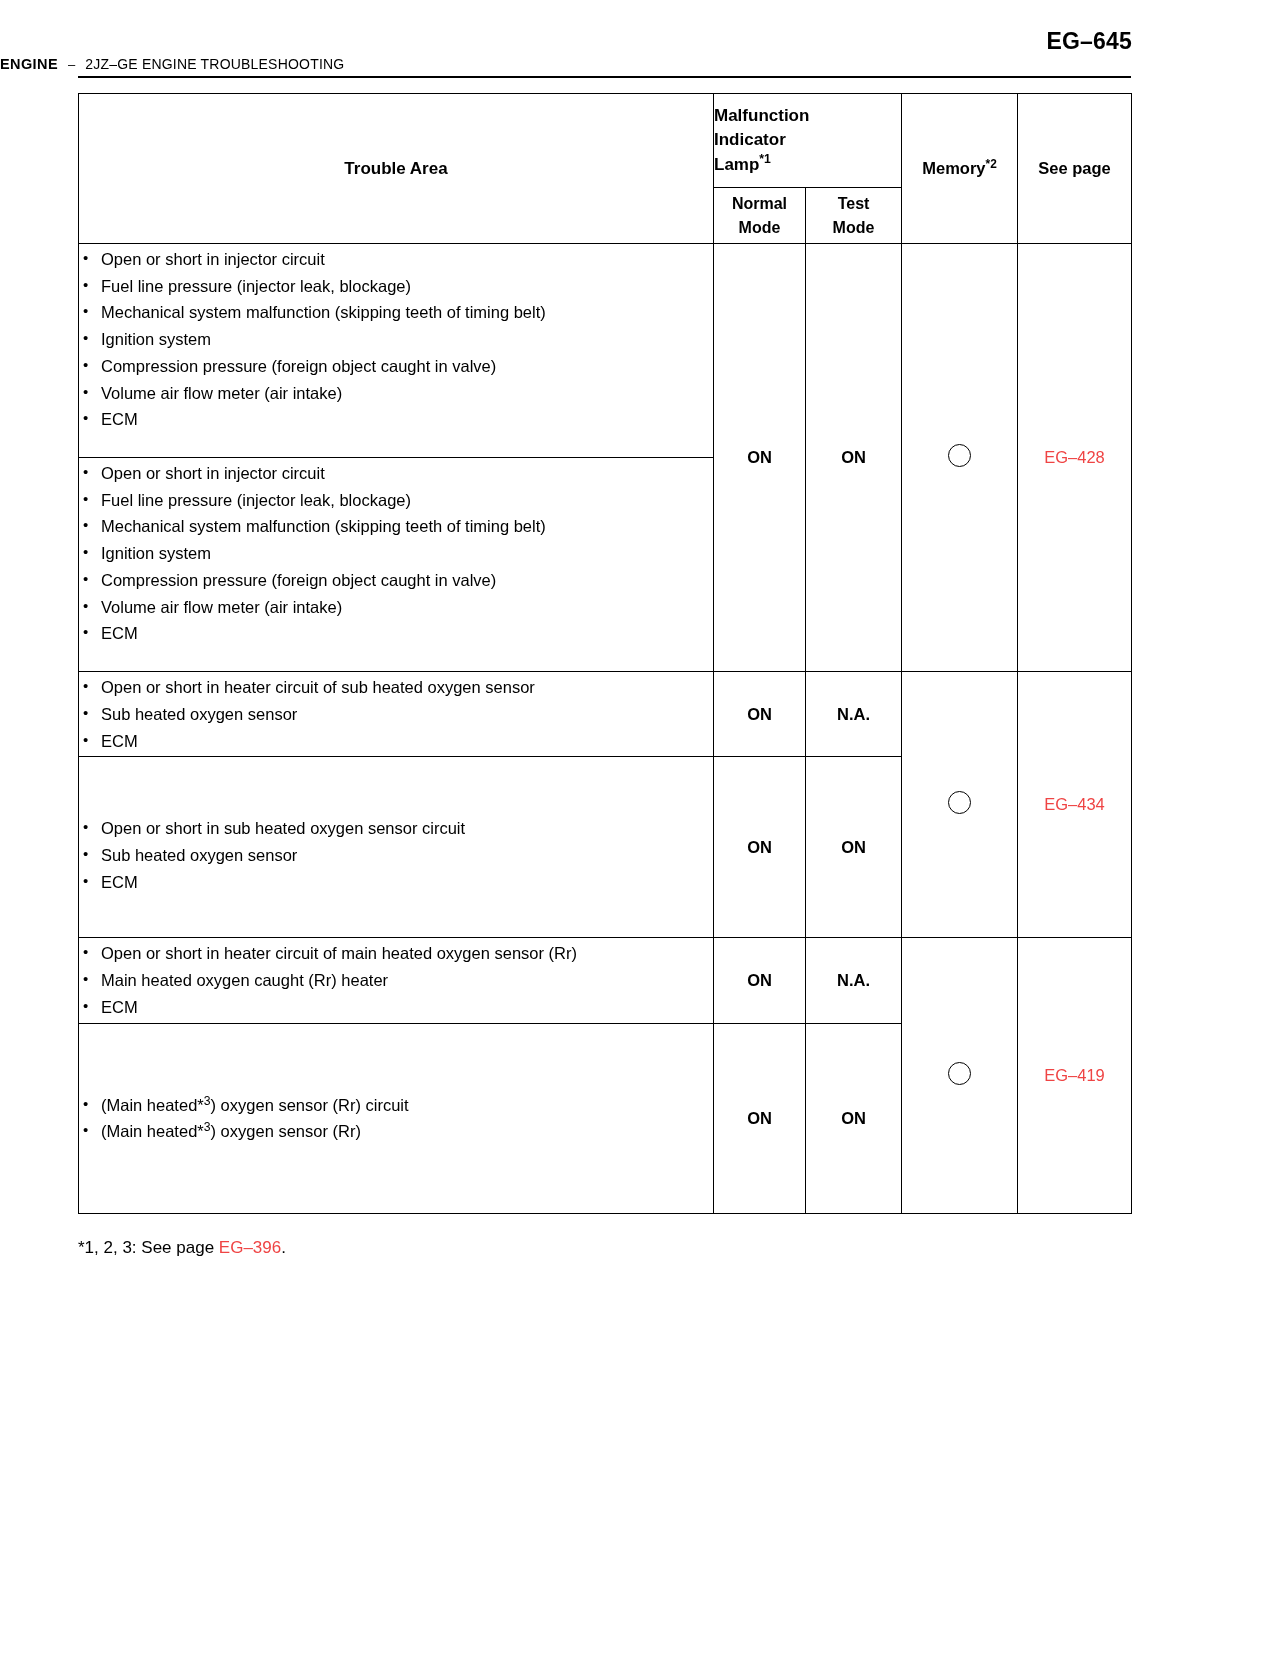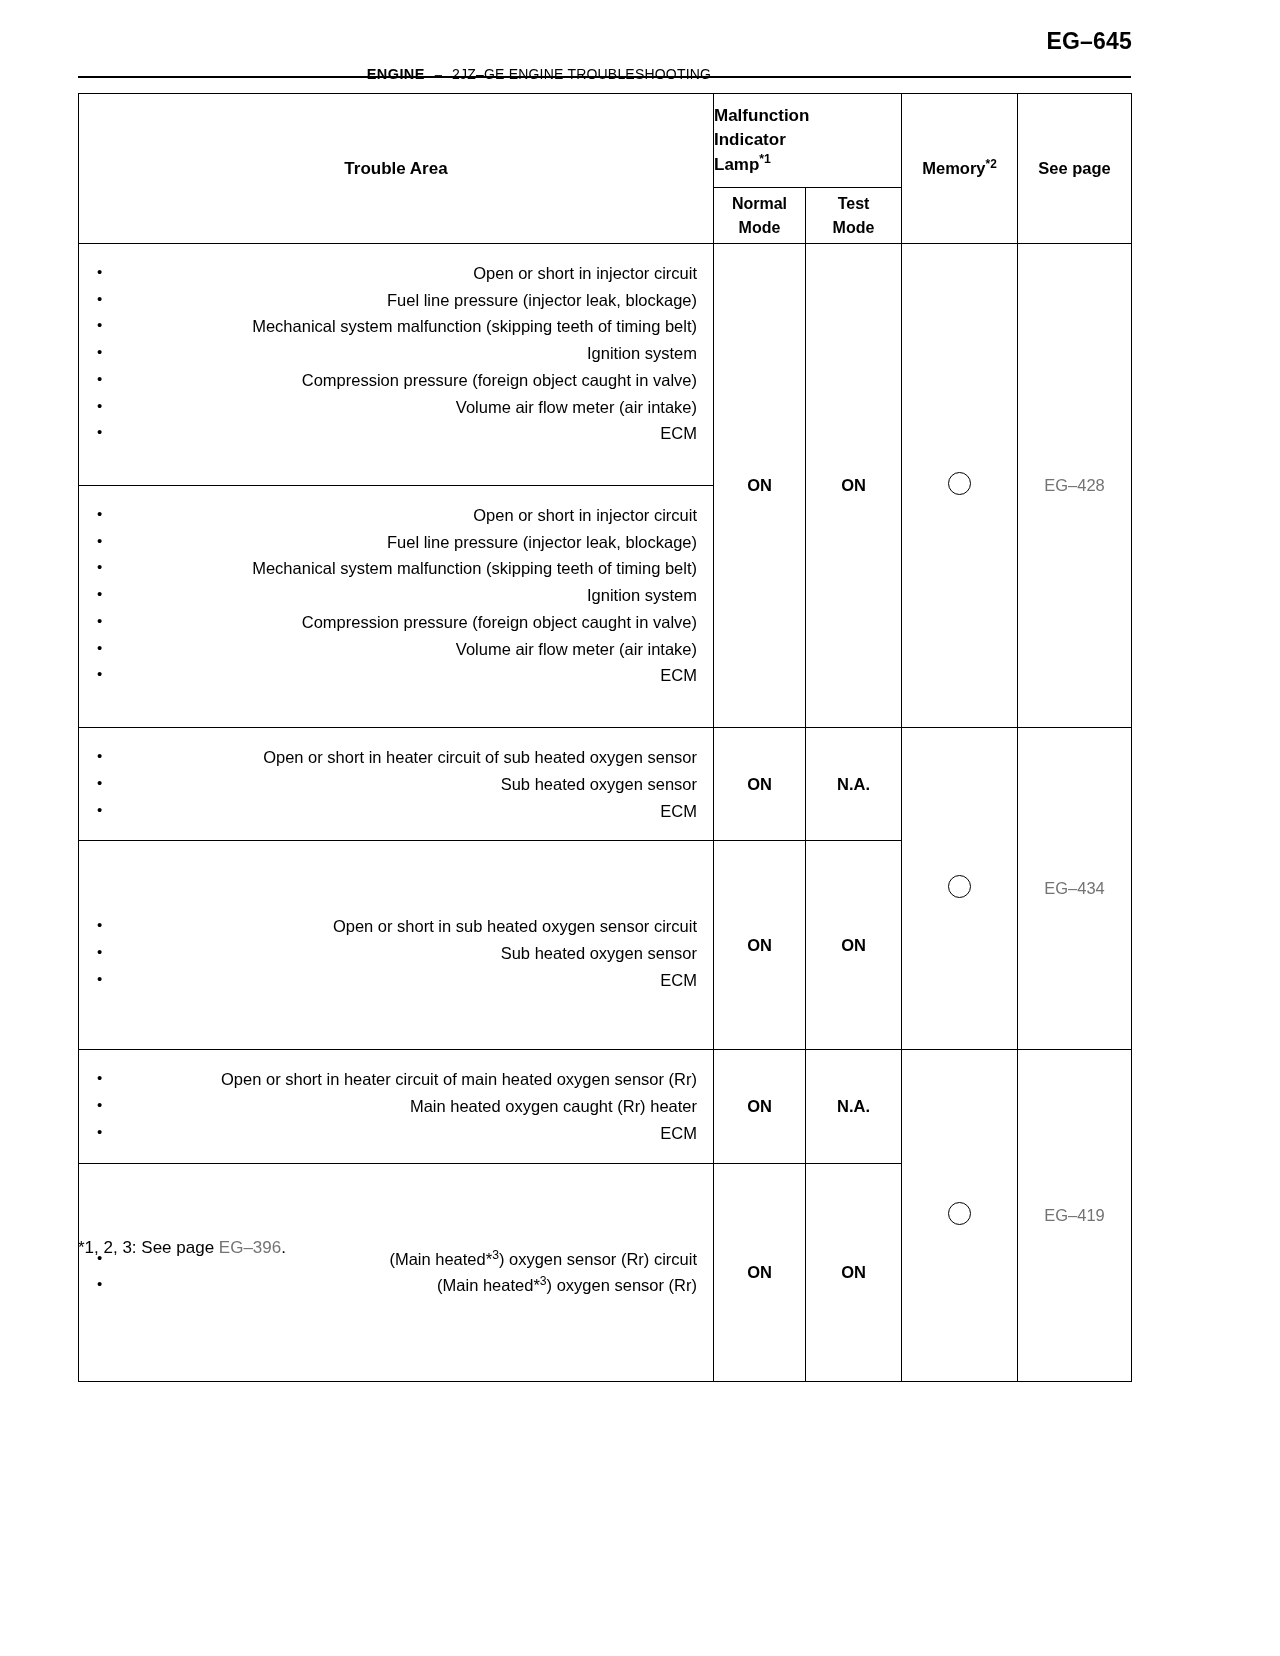--- a/index.html
+++ b/index.html
@@ -36,23 +36,23 @@
     right: 148px;
     top: 28px;
     font-size: 23px;
     font-weight: bold;
     letter-spacing: 0.2px;
     white-space: nowrap;
   }
   .header-center {
     position: absolute;
     left: 0;
-    top: 65px;
+    top: 55px;
     width: 1078px;
-    text-align: center;
+    text-align: left;
     white-space: nowrap;
   }
   .header-engine {
     font-size: 14.5px;
     font-weight: bold;
     letter-spacing: 0.4px;
   }
   .header-dash {
     font-size: 13px;
     padding: 0 10px;
@@ -133,23 +133,22 @@
 
   
   td.trouble-cell {
     padding: 12px 0 12px 14px;
     vertical-align: top;
   }
   td.trouble-cell.pad-mid { padding-top: 16px; }
 
   ul.causes {
     list-style: none;
-    margin: 16px;
+    margin: 2px;
     padding: 0;
-    text-align: right;
   }
   ul.causes li {
     font-size: 16.5px;
     line-height: 1.62;
     position: relative;
     padding-left: 20px;
     white-space: nowrap;
   }
   ul.causes li::before {
     content: "\2022";
@@ -179,21 +178,21 @@
   }
   .memory-circle {
     display: inline-block;
     width: 23px;
     height: 23px;
     border: 1.6px solid #000;
     border-radius: 50%;
     box-sizing: border-box;
   }
   .page-link {
-    color: #737373;
+    color: #ef4444;
     font-size: 16.5px;
     text-decoration: none;
     white-space: nowrap;
   }
 
   
   .spacer-lg { display: block; height: 66px; }
   .spacer-md { display: block; height: 40px; }
   .spacer-sm { display: block; height: 22px; }
 

